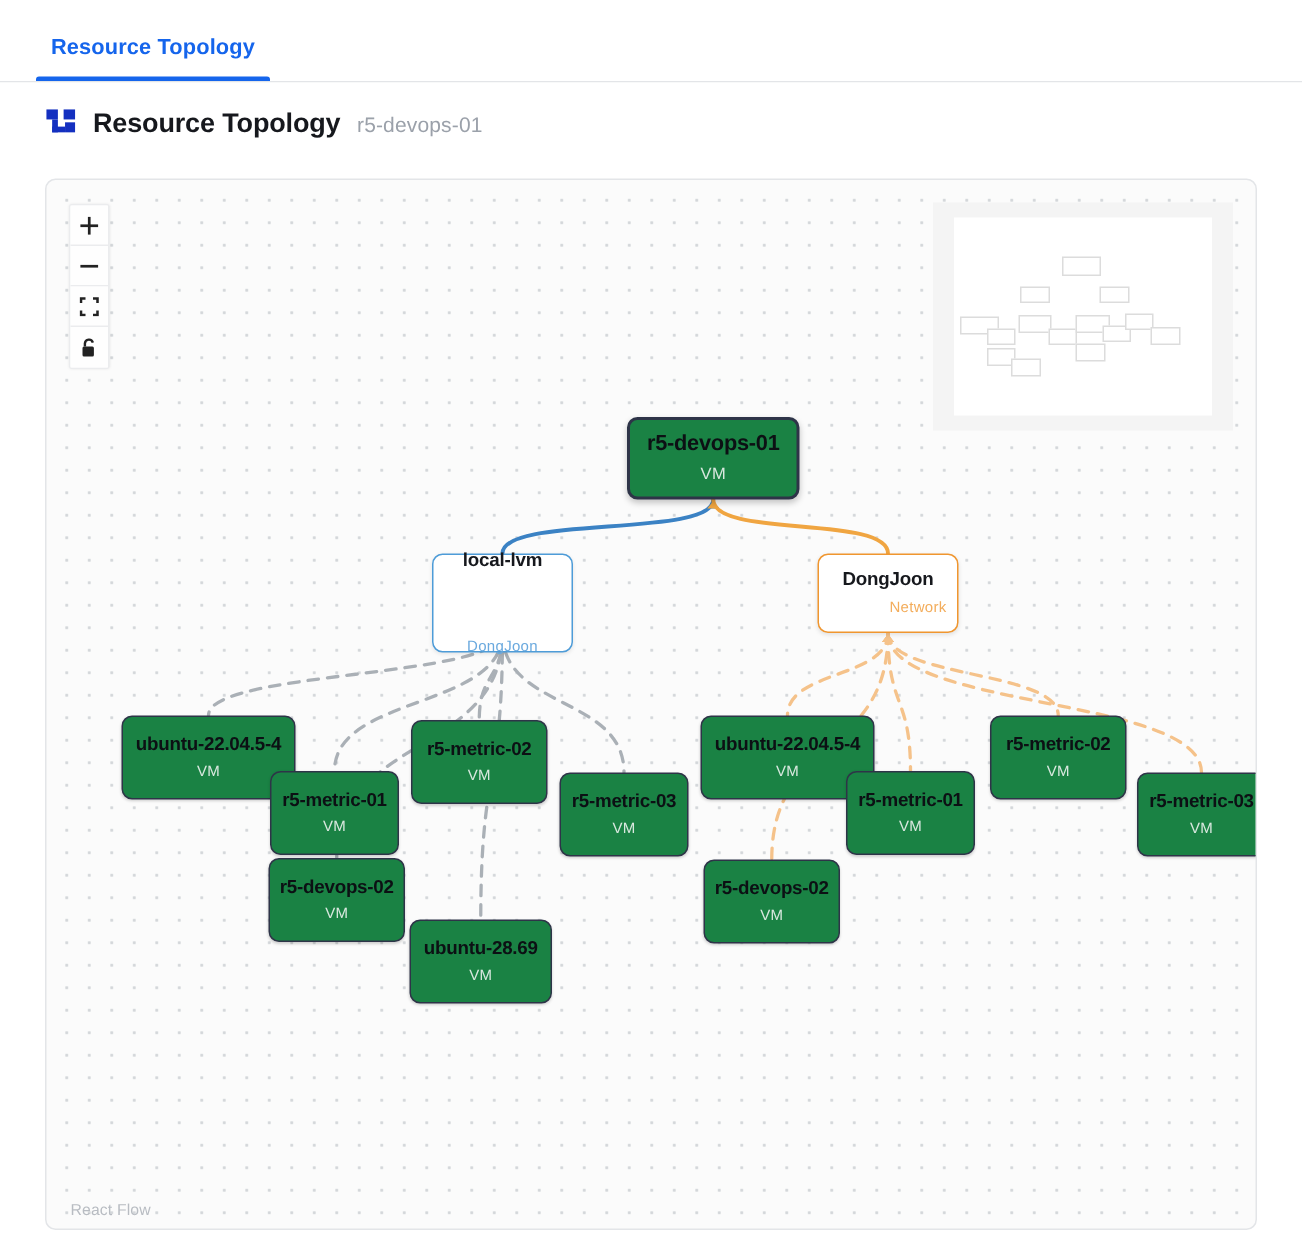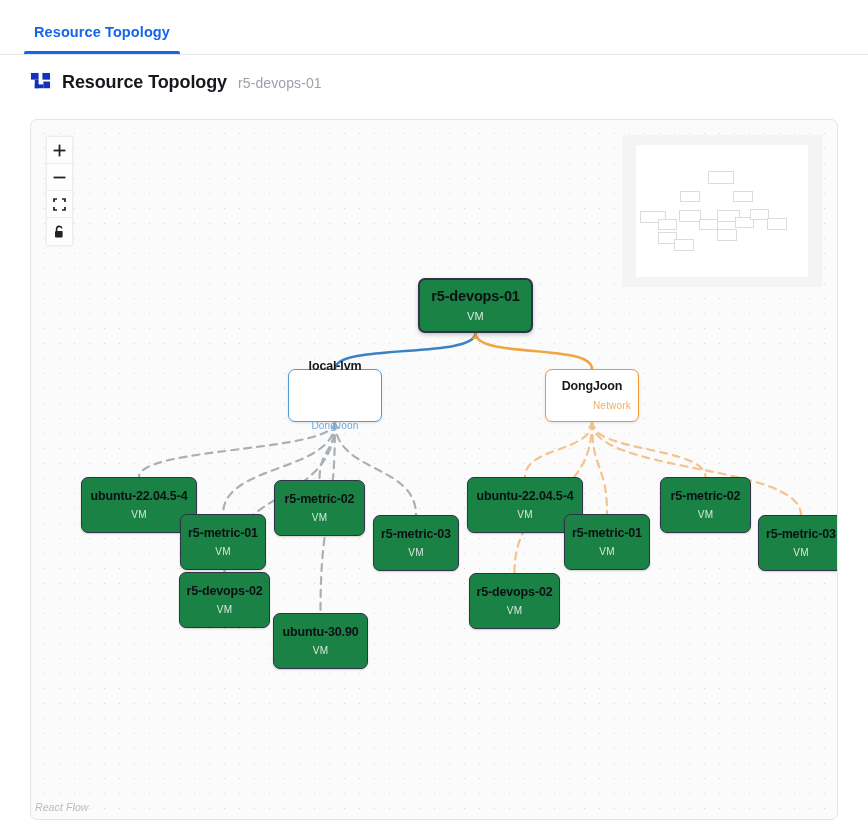--- a/index.html
+++ b/index.html
@@ -188,27 +188,26 @@
     background: #ffffff;
     border: 1.8px solid #f0962f;
     box-shadow: 0 1px 3px rgba(0,0,0,.10);
   }
   .node.network .n-label { color: #16181d; font-size: 12.5px; }
   .node.network .n-type  { color: #f3ad5c; padding-left: 40px; }
 
   
   .attribution {
     position: absolute;
-    left: 4px;
+    left: 16px;
     bottom: 6px;
     font-size: 10.5px;
     color: #b8bcc2;
     z-index: 6;
     letter-spacing: .1px;
-    font-style: italic;
   }
 </style>
 </head>
 <body>
 
 <div class="tabbar">
   <div class="tab active">Resource Topology</div>
 </div>
 
 <div class="page-header">
@@ -254,21 +253,21 @@
       <path d="M 561 302 C 561 332.25, 674.5 326.75, 674.5 357" fill="none" stroke="#f5c28a" stroke-width="2.2" stroke-linecap="round" stroke-dasharray="7 6"></path>
       <path d="M 557 308 L 561 303 L 565 308 Z" fill="#f5c28a"></path>
       <path d="M 561 302 C 561 353.15, 770 343.85, 770 395" fill="none" stroke="#f5c28a" stroke-width="2.2" stroke-linecap="round" stroke-dasharray="7 6"></path>
       <path d="M 557 308 L 561 303 L 565 308 Z" fill="#f5c28a"></path>
     </svg>
   <div class="graph">
       <div class="node root" style="left: 387px; top: 158px; width: 115px; height: 55px;">
         <div class="n-label">r5-devops-01</div>
         <div class="n-type">VM</div>
       </div>
-      <div class="node storage" style="left: 257px; top: 249px; width: 94px; height: 53px; gap: 40px;">
+      <div class="node storage" style="left: 257px; top: 249px; width: 94px; height: 66px; gap: 40px;">
         <div class="n-label">local-lvm</div>
         <div class="n-type">DongJoon</div>
       </div>
       <div class="node network" style="left: 514px; top: 249px; width: 94px; height: 53px;">
         <div class="n-label">DongJoon</div>
         <div class="n-type">Network</div>
       </div>
       <div class="node vm" style="left: 50px; top: 357px; width: 116px; height: 56px;">
         <div class="n-label">ubuntu-22.04.5-4</div>
         <div class="n-type">VM</div>
@@ -279,21 +278,21 @@
       </div>
       <div class="node vm" style="left: 148px; top: 452px; width: 91px; height: 56px;">
         <div class="n-label">r5-devops-02</div>
         <div class="n-type">VM</div>
       </div>
       <div class="node vm" style="left: 243px; top: 360px; width: 91px; height: 56px;">
         <div class="n-label">r5-metric-02</div>
         <div class="n-type">VM</div>
       </div>
       <div class="node vm" style="left: 242px; top: 493px; width: 95px; height: 56px;">
-        <div class="n-label">ubuntu-30.90</div>
+        <div class="n-label">ubuntu-28.69</div>
         <div class="n-type">VM</div>
       </div>
       <div class="node vm" style="left: 342px; top: 395px; width: 86px; height: 56px;">
         <div class="n-label">r5-metric-03</div>
         <div class="n-type">VM</div>
       </div>
       <div class="node vm" style="left: 436px; top: 357px; width: 116px; height: 56px;">
         <div class="n-label">ubuntu-22.04.5-4</div>
         <div class="n-type">VM</div>
       </div>

